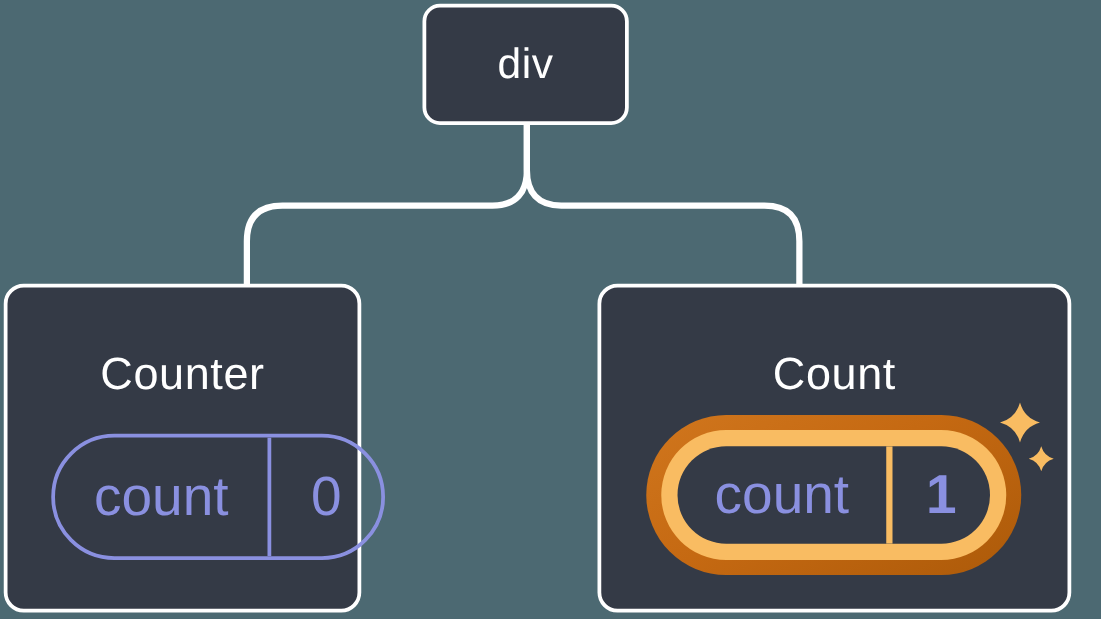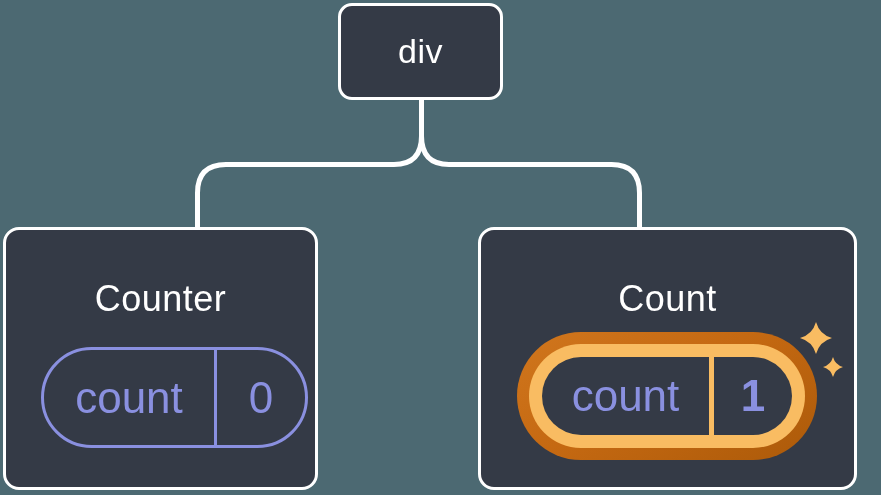--- a/index.html
+++ b/index.html
@@ -42,21 +42,21 @@
   }
   .card {
     position: absolute;
     top: 227px;
     height: 263px;
     box-sizing: border-box;
     background: #343A46;
     border: 3px solid #FFFFFF;
     border-radius: 16px;
   }
-  .card-left  { left: 3px;   width: 315px; padding-left: 24px; }
+  .card-left  { left: 3px;   width: 286px; padding-left: 24px; }
   .card-right { left: 478px; width: 379px; }
   .card-title {
     position: absolute;
     top: 48px;
     left: 0;
     right: 0;
     text-align: center;
     color: #FFFFFF;
     font-size: 36px;
     font-weight: 500;

